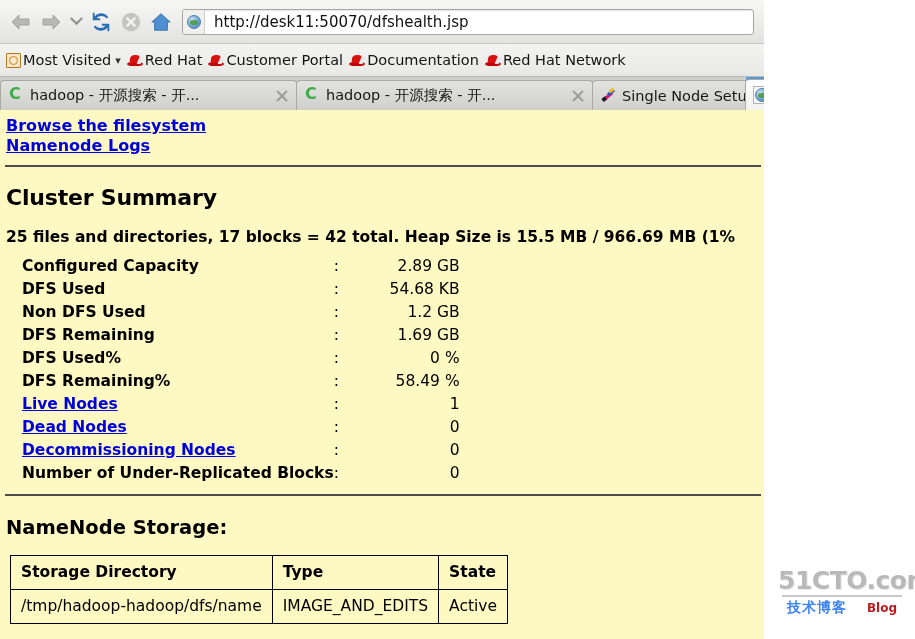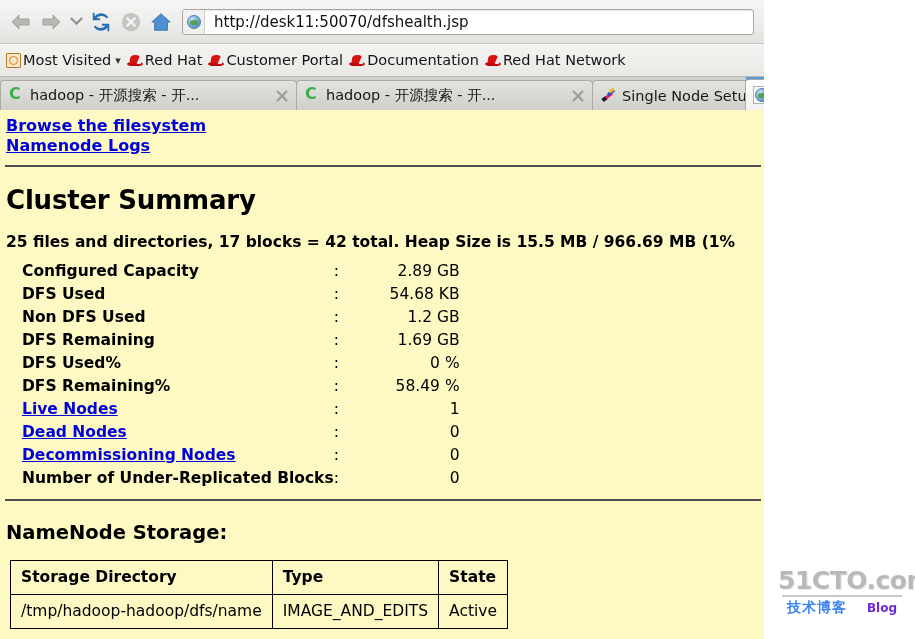--- a/index.html
+++ b/index.html
@@ -253,21 +253,21 @@
   }
 
   hr.rule {
     border: none;
     border-top: 2px solid #4d4d4d;
     margin: 10px 3px 0 5px;
     height: 0;
   }
 
   h2.section {
-    font-size: 26px; font-weight: bold;
+    font-size: 22px; font-weight: bold;
     margin: 18px 0 0 6px;
     letter-spacing: -0.2px;
   }
 
   p.summary {
     font-size: 15.5px; font-weight: bold;
     margin: 18px 0 0 6px;
     white-space: nowrap;
   }
 
@@ -320,21 +320,21 @@
   }
   .wm-bar { height: 2px; background: #c9c9c9; margin: 1px 4px 2px 4px; }
   .wm-bot {
     display: flex; align-items: baseline; justify-content: center;
   }
   .wm-cn {
     font-size: 14px; color: #3b82f6; font-weight: bold;
     letter-spacing: 1px;
   }
   .wm-blog {
-    font-size: 12px; color: #6d28d9; font-weight: bold;
+    font-size: 12px; color: #b91c1c; font-weight: bold;
     margin-left: 20px;
   }
 </style>
 </head>
 <body>
 
 <div id="browser">
 
   <div class="navbar">
 

